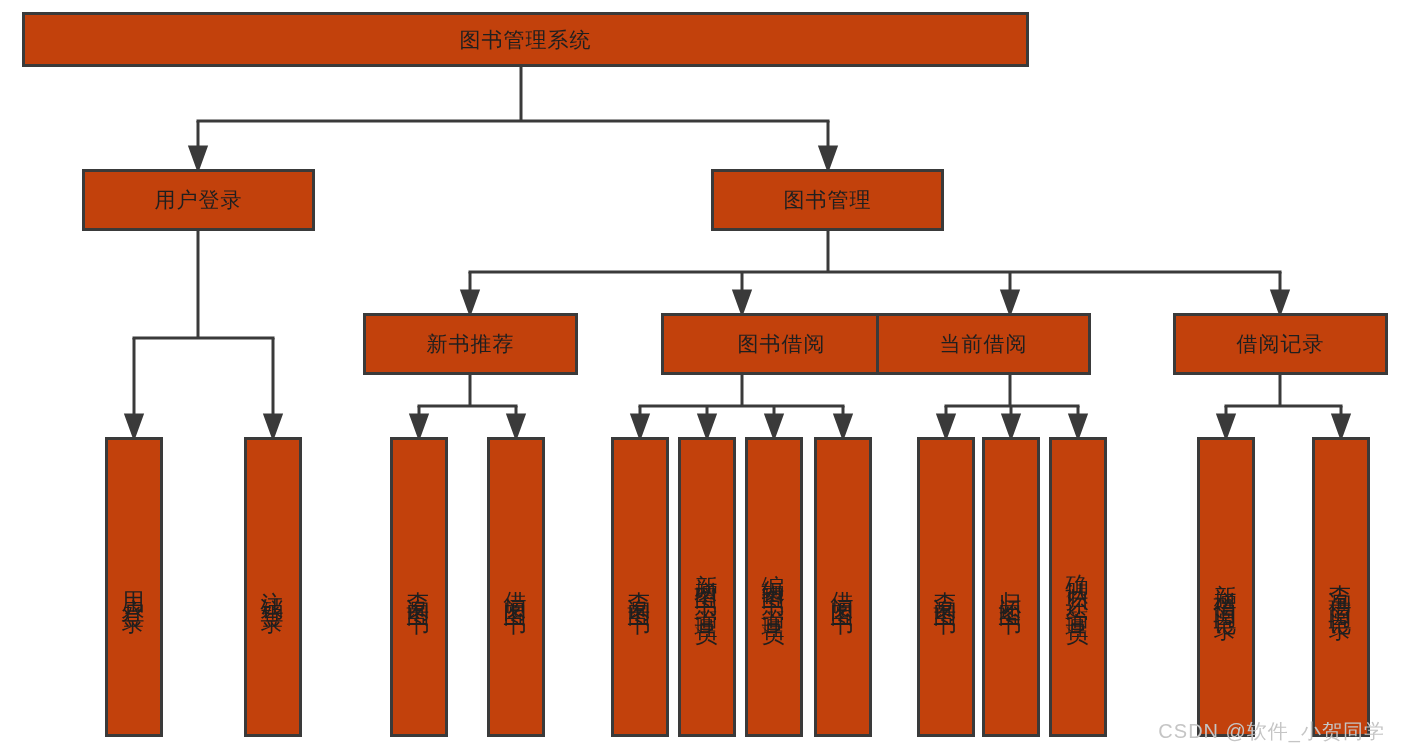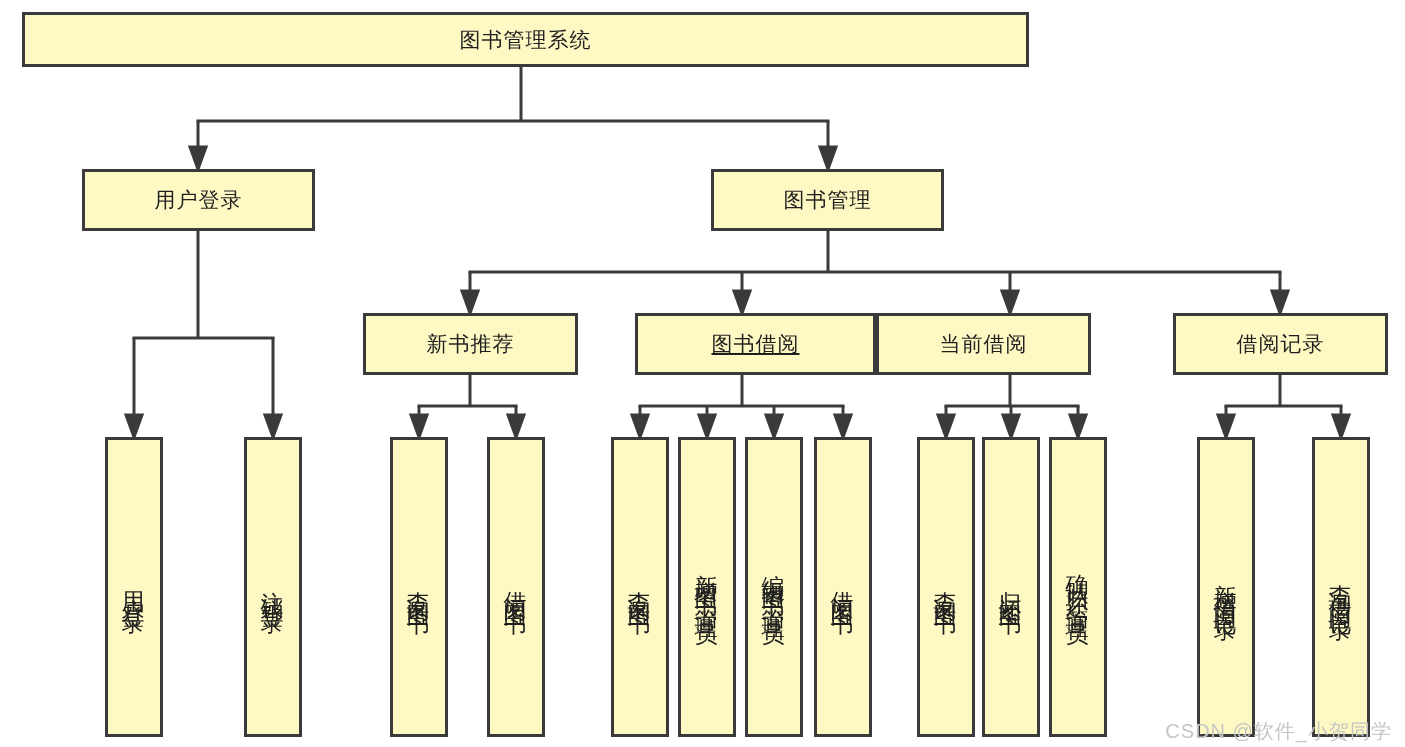--- a/index.html
+++ b/index.html
@@ -9,53 +9,53 @@
     height: 747px;
     background: #ffffff;
     overflow: hidden;
     font-family: "Liberation Sans", sans-serif;
   }
   #wires { position: absolute; left: 0; top: 0; width: 1405px; height: 747px; }
   .box {
     position: absolute;
     box-sizing: border-box;
     border: 3px solid #3a3a3a;
-    background: #fef9c3;
+    background: #c2410c;
     display: flex;
     align-items: center;
     justify-content: center;
     color: #1f1f1f;
   }
   .h-label { font-size: 21px; letter-spacing: 1px; white-space: nowrap; }
   .v-label {
     writing-mode: vertical-rl;
     text-orientation: mixed;
     font-size: 23px;
     letter-spacing: 7px;
     white-space: nowrap;
   }
   
   .n-root           { left: 22px;   top: 12px;  width: 1007px; height: 55px; }
   .n-user-login     { left: 82px;   top: 169px; width: 233px;  height: 62px; }
   .n-book-mgmt      { left: 711px;  top: 169px; width: 233px;  height: 62px; }
   .n-new-book       { left: 363px;  top: 313px; width: 215px;  height: 62px; }
-  .n-book-borrow    { left: 635px;  top: 313px; width: 241px;  height: 62px; text-decoration: underline; }
+  .n-book-borrow    { left: 661px;  top: 313px; width: 241px;  height: 62px; }
   .n-current-borrow { left: 876px;  top: 313px; width: 215px;  height: 62px; }
   .n-borrow-records { left: 1173px; top: 313px; width: 215px;  height: 62px; }
   .leaf { top: 437px; width: 58px; height: 300px; }
   .n-ul1 { left: 105px; }  .n-ul2 { left: 244px; }
   .n-nb1 { left: 390px; }  .n-nb2 { left: 487px; }
   .n-bb1 { left: 611px; }  .n-bb2 { left: 678px; }
   .n-bb3 { left: 745px; }  .n-bb4 { left: 814px; }
   .n-cb1 { left: 917px; }  .n-cb2 { left: 982px; }
   .n-cb3 { left: 1049px; }
   .n-br1 { left: 1197px; } .n-br2 { left: 1312px; }
   #watermark {
     position: absolute;
-    right: 13px;
+    right: 20px;
     bottom: 2px;
     font-size: 20px;
     color: #c5c5c5;
     letter-spacing: 1px;
     white-space: nowrap;
     text-align: right;
   }
 </style>
 </head>
 <body>

